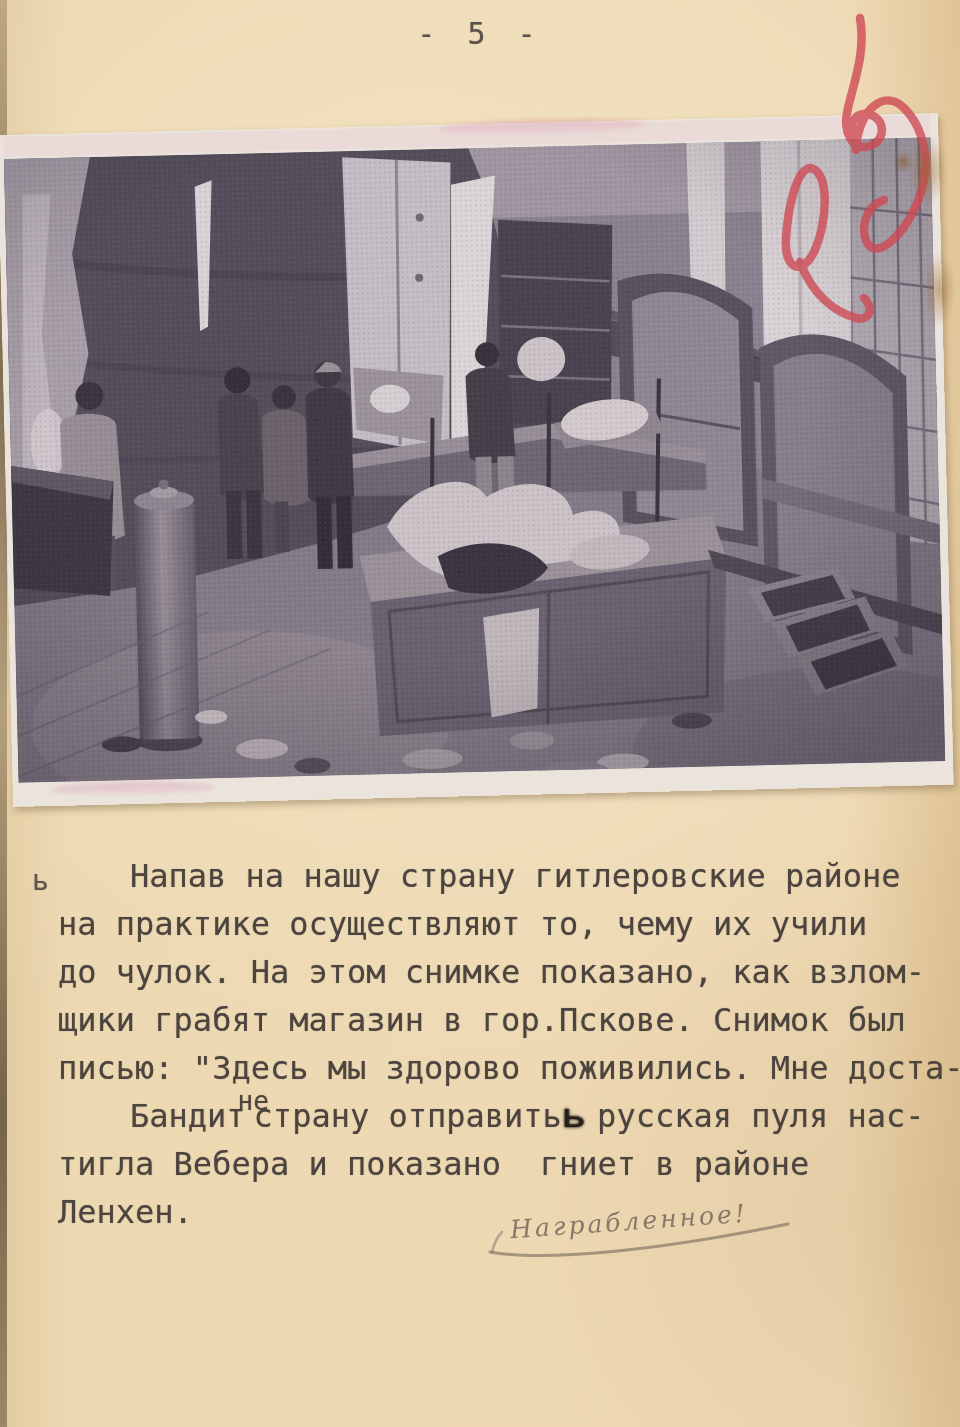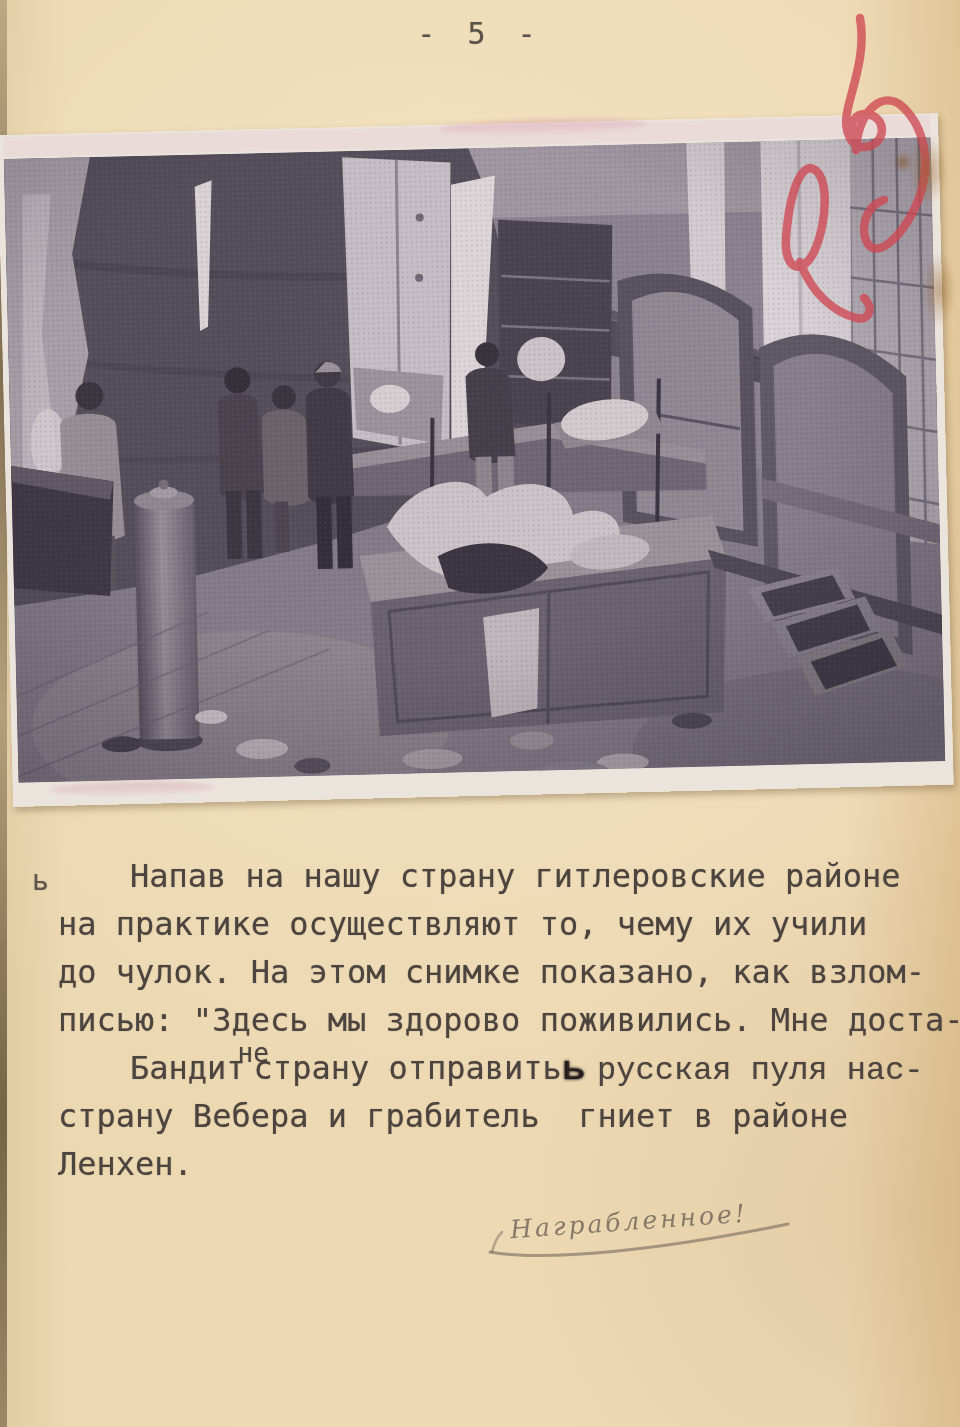--- a/index.html
+++ b/index.html
@@ -39,21 +39,21 @@
   .text-block{position:absolute;left:58px;top:852px;width:892px;
     font-size:32px;line-height:48px;color:#4c443e;
     text-shadow:0 0 1px rgba(76,68,62,.55);}
   .tline{white-space:pre;height:48px;}
   .indent{padding-left:72px;}
   .margin-char{position:absolute;left:-26px;top:5px;font-size:28px;color:#5f564e;}
   .sup{display:inline-block;width:0;transform:translate(-8px,-17px);font-size:26px;}
   .mid{margin-left:8px;}
   .blot{display:inline-block;margin-left:2px;transform:scaleX(1.35);color:#261f1e;
     text-shadow:0 0 2px #261f1e,0 0 3px rgba(38,31,30,.85);}
-  .rest{margin-left:14px;font-family:Liberation Mono, monospace;}
+  .rest{margin-left:14px;}
   .pencil-note{position:absolute;left:452px;top:346px;font-family:"DejaVu Serif",serif;
     font-style:italic;font-size:25px;letter-spacing:3px;color:rgba(126,112,99,.92);
     transform:rotate(-4deg);text-shadow:none;white-space:pre;}
   .pencil-swoosh{position:absolute;left:424px;top:368px;width:320px;height:44px;}
 </style>
 </head>
 <body>
 
 <div class="page">
   <div class="left-edge"></div>
@@ -241,23 +241,24 @@
 
   <div class="stain stain1"></div>
   <div class="stain stain2"></div>
   <div class="stain stain3"></div>
 
   <div class="text-block">
     <span class="margin-char">ь</span>
     <div class="tline indent">Напав на нашу страну гитлеровские районе</div>
     <div class="tline">на практике осуществляют то, чему их учили</div>
     <div class="tline">до чулок. На этом снимке показано, как взлом-</div>
+    <div class="tline">щики грабят магазин в гор.Пскове. Снимок был</div>
     <div class="tline">писью: "Здесь мы здорово поживились. Мне доста-</div>
     <div class="tline indent"><span>Бандит</span><span class="sup">не</span><span class="mid">страну отправить</span><span class="blot">ь</span><span class="rest">русская пуля нас-</span></div>
-    <div class="tline">страну Вебера и грабитель  гниет в районе</div>
+    <div class="tline">тигла Вебера и показано  гниет в районе</div>
     <div class="tline">Ленхен.</div>
 
     <div class="pencil-note">Награбленное!</div>
     <svg class="pencil-swoosh" viewBox="0 0 320 44">
       <path d="M8,32 C64,42 180,30 306,4" fill="none" stroke="rgba(126,112,99,0.65)" stroke-width="3" stroke-linecap="round"></path>
       <path d="M10,32 C12,24 14,18 20,12" fill="none" stroke="rgba(126,112,99,0.5)" stroke-width="2.5" stroke-linecap="round"></path>
     </svg>
   </div>
 </div>
 

